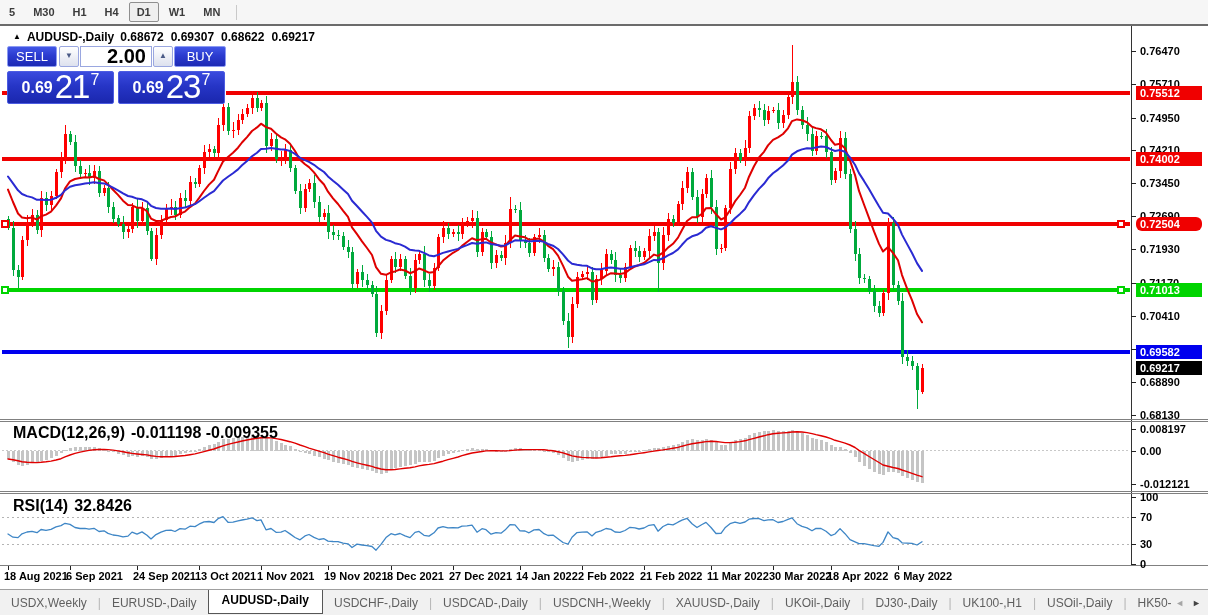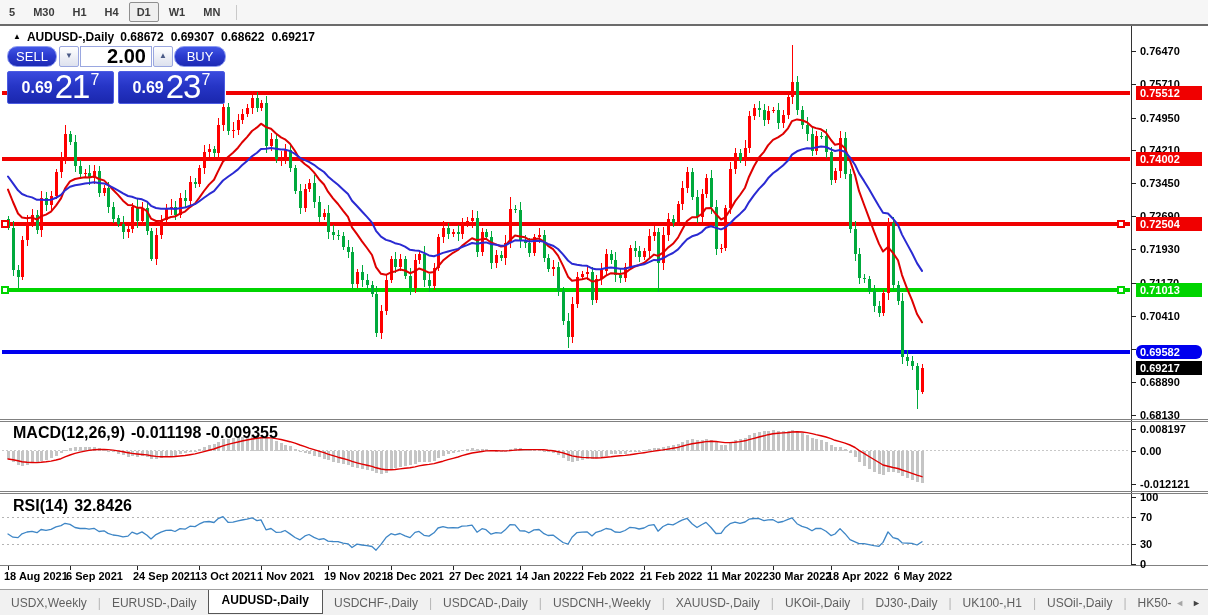--- a/index.html
+++ b/index.html
@@ -21,21 +21,21 @@
     font-weight:700; color:#000; display:flex; align-items:center; gap:6px; }
   #title-row .marker { font-size:8px; position:relative; top:-1px; }
   #title-row .ohlc { display:flex; gap:7px; font-weight:700; }
 
   
   #trade-widget { position:absolute; left:7px; top:46px; width:219px; height:58px;
     background:#fff; z-index:6; }
   .tw-btn { position:absolute; top:0; height:21px; color:#fff; font-size:13px;
     text-align:center; line-height:19px;
     background:linear-gradient(180deg,#4156e6 0%,#2b3bd0 45%,#1d2ab4 100%);
-    border:1px solid #8b9af2; border-radius:10px; cursor:pointer; }
+    border:1px solid #8b9af2; border-radius:2px; cursor:pointer; }
   #sell-btn { left:0; width:50px; }
   #buy-btn  { left:167px; width:52px; }
   .spin-btn { position:absolute; top:0; width:20px; height:21px;
     background:linear-gradient(180deg,#ffffff,#dde1ee); border:1px solid #9aa7e0;
     border-radius:2px; color:#4a5a86; font-size:8px; line-height:18px; text-align:center; cursor:pointer; }
   #vol-down { left:52px; } #vol-up { left:146px; }
   #volume-input { position:absolute; left:73px; top:0; width:72px; height:21px;
     border:1px solid #9aa7e0; font-family:inherit; font-size:20px; font-weight:700;
     text-align:right; padding-right:5px; color:#000; background:#fff; }
   .price-block { position:absolute; top:25px; width:107px; height:33px;
@@ -781,23 +781,23 @@
       <div class="ptick" style="top: 409px;">0.68130</div>
       <div class="ptick" style="top: 423px;">0.008197</div>
       <div class="ptick" style="top: 445px;">0.00</div>
       <div class="ptick" style="top: 478px;">-0.012121</div>
       <div class="ptick" style="top: 491px;">100</div>
       <div class="ptick" style="top: 511px;">70</div>
       <div class="ptick" style="top: 538px;">30</div>
       <div class="ptick" style="top: 558px;">0</div>
       <div class="axis-box" style="top: 86px; background: rgb(240, 0, 0);">0.75512</div>
       <div class="axis-box" style="top: 152px; background: rgb(240, 0, 0);">0.74002</div>
-      <div class="axis-box" style="top: 217px; background: rgb(240, 0, 0);">0.72504</div>
+      <div class="axis-box" style="top: 217px; background: rgb(240, 0, 0); border-radius: 6px;">0.72504</div>
       <div class="axis-box" style="top: 283px; background: rgb(0, 212, 0);">0.71013</div>
-      <div class="axis-box" style="top: 345px; background: rgb(0, 0, 238); border-radius: 6px;">0.69582</div>
+      <div class="axis-box" style="top: 345px; background: rgb(0, 0, 238);">0.69582</div>
       <div class="axis-box" style="top: 361px; background: rgb(0, 0, 0);">0.69217</div>
       <div class="dlabel" style="left: 4px;">18 Aug 2021</div>
       <div class="dlabel" style="left: 66px;">6 Sep 2021</div>
       <div class="dlabel" style="left: 133px;">24 Sep 2021</div>
       <div class="dlabel" style="left: 195px;">13 Oct 2021</div>
       <div class="dlabel" style="left: 257px;">1 Nov 2021</div>
       <div class="dlabel" style="left: 324px;">19 Nov 2021</div>
       <div class="dlabel" style="left: 387px;">8 Dec 2021</div>
       <div class="dlabel" style="left: 449px;">27 Dec 2021</div>
       <div class="dlabel" style="left: 516px;">14 Jan 2022</div>

